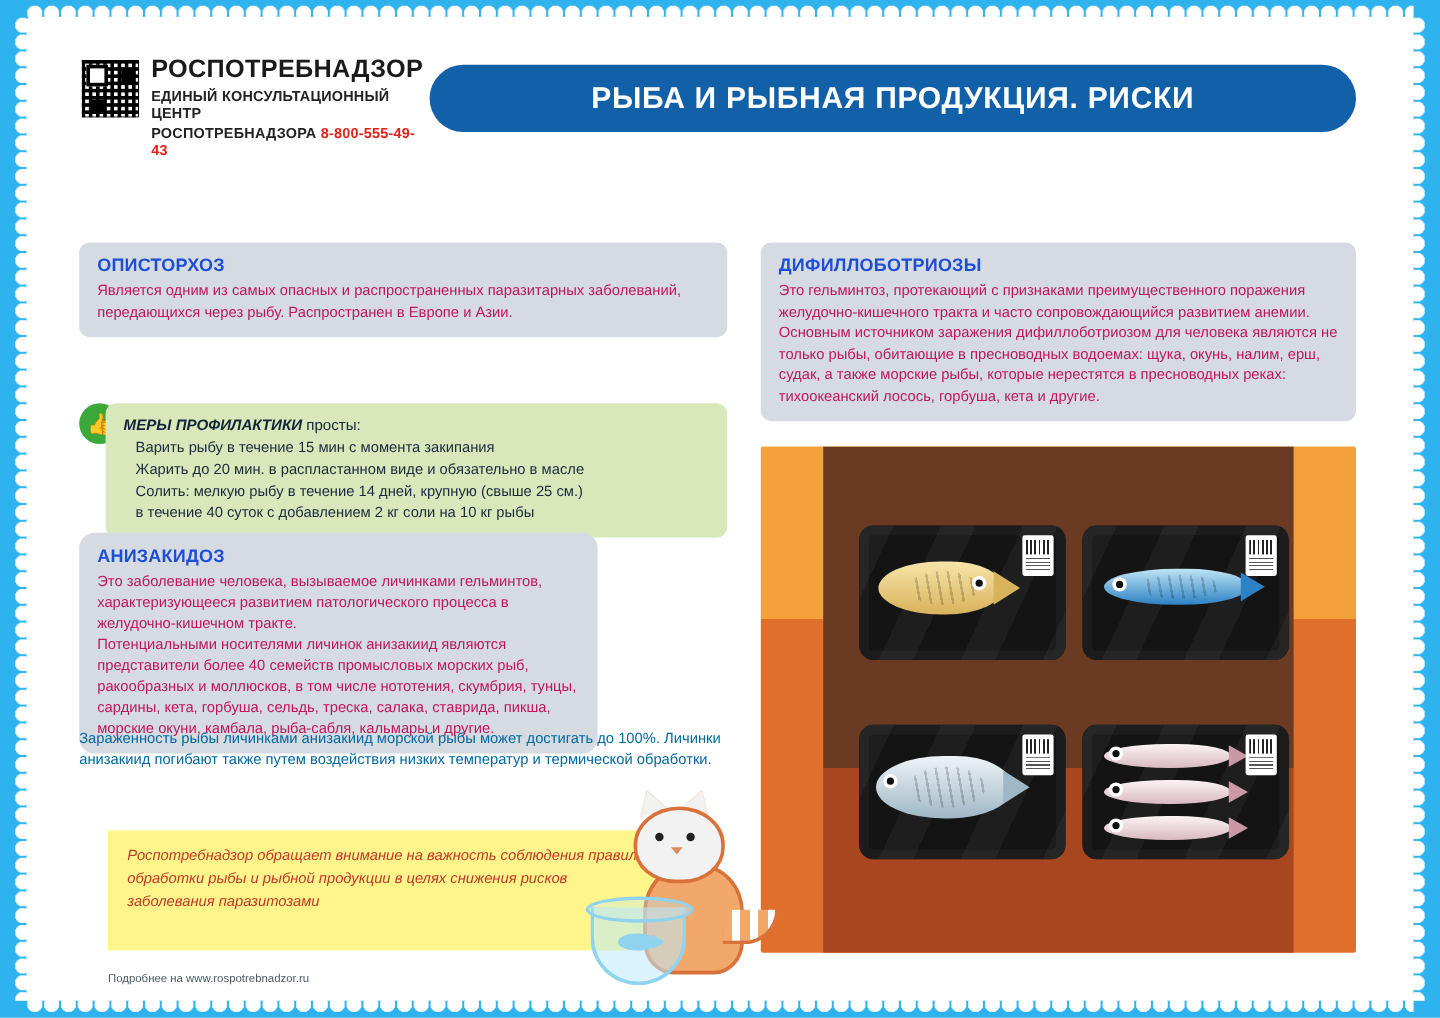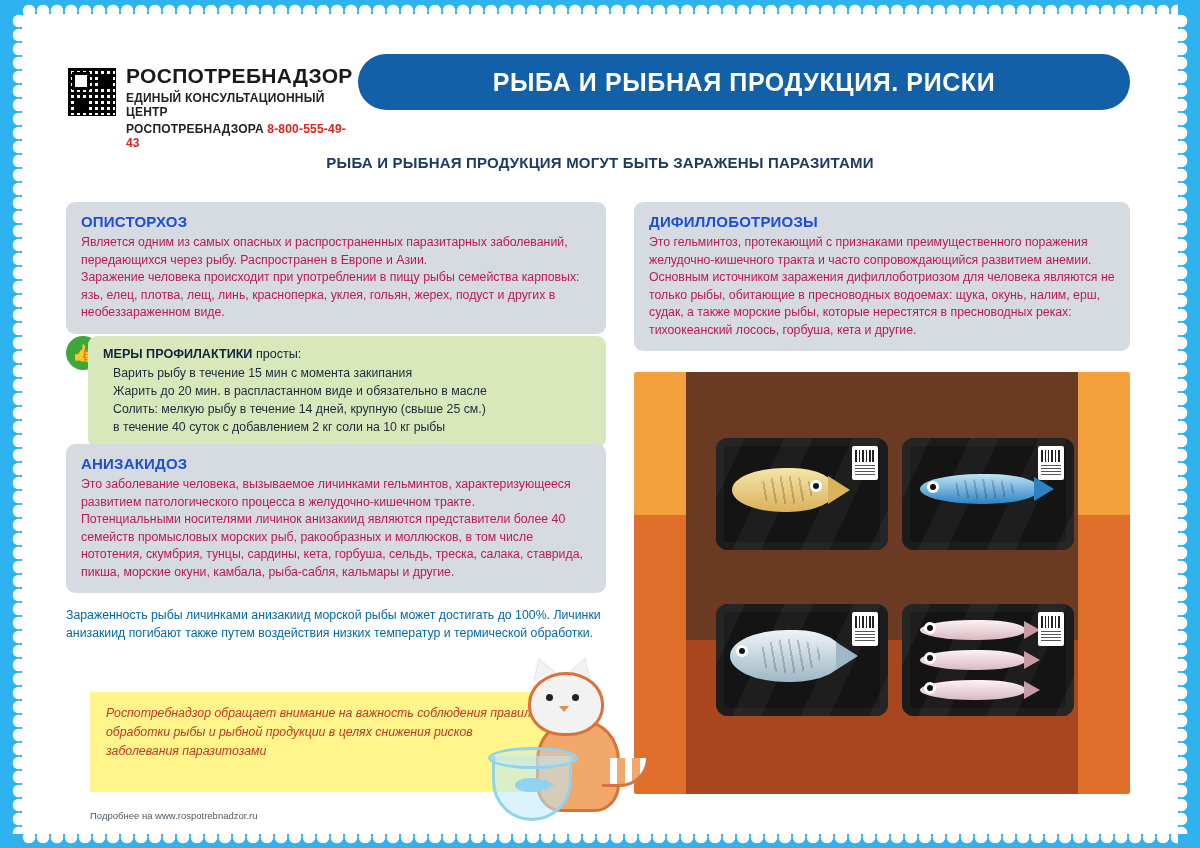--- a/index.html
+++ b/index.html
@@ -58,21 +58,21 @@
     left: 0;
     top: 0;
     width: 1156px;
     height: 820px;
   }
 
   
   .logo-block {
     position: absolute;
     left: 44px;
-    top: 50px;
+    top: 32px;
     width: 290px;
     height: 70px;
   }
   .qr {
     position: absolute;
     left: 0;
     top: 2px;
     width: 48px;
     height: 48px;
     background-color: #ffffff;
@@ -165,29 +165,29 @@
   .panel p {
     margin: 0;
     font-size: 12.3px;
     line-height: 17.5px;
     color: #be185d;
   }
   .panel p + p { margin-top: 0px; }
 
   #opistorhoz { left: 44px; top: 188px; width: 540px; }
   #prophylaxis { left: 66px; top: 322px; width: 518px; }
-  #anisakidoz { left: 44px; top: 430px; width: 540px; }
+  #anisakidoz { left: 44px; top: 430px; width: 432px; border-radius: 13px; }
   #diphyllo { left: 612px; top: 188px; width: 496px; }
 
   .prop-head {
     font-size: 12.6px;
     color: #12233a;
     margin-bottom: 3px;
   }
-  .prop-head b { font-weight: bold; }
+  .prop-head b { font-weight: bold; font-style: italic; }
   .prop-line {
     font-size: 12.3px;
     line-height: 18px;
     color: #1b2a3c;
     padding-left: 10px;
   }
   .thumb-badge {
     position: absolute;
     left: 44px;
     top: 322px;
@@ -456,26 +456,24 @@
             <span>РОСПОТРЕБНАДЗОРА</span>
             <span class="phone">8-800-555-49-43</span>
           </div>
         </div>
       </div>
 
       <div class="title-bar">
         <span class="t">РЫБА И РЫБНАЯ ПРОДУКЦИЯ. РИСКИ</span>
       </div>
 
-      <div class="subtitle">РЫБА И РЫБНАЯ ПРОДУКЦИЯ МОГУТ БЫТЬ ЗАРАЖЕНЫ ПАРАЗИТАМИ</div>
 
       <div class="panel grey" id="opistorhoz">
         <h3>ОПИСТОРХОЗ</h3>
         <p>Является одним из самых опасных и распространенных паразитарных заболеваний, передающихся через рыбу. Распространен в Европе и Азии.</p>
-        <p>Заражение человека происходит при употреблении в пищу рыбы семейства карповых: язь, елец, плотва, лещ, линь, красноперка, уклея, гольян, жерех, подуст и других в необеззараженном виде.</p>
       </div>
 
       <div class="thumb-badge">👍</div>
 
       <div class="panel green" id="prophylaxis">
         <div class="prop-head">
           <b>МЕРЫ ПРОФИЛАКТИКИ</b><span> просты:</span>
         </div>
         <div class="prop-line">Варить рыбу в течение 15 мин с момента закипания</div>
         <div class="prop-line">Жарить до 20 мин. в распластанном виде и обязательно в масле</div>

